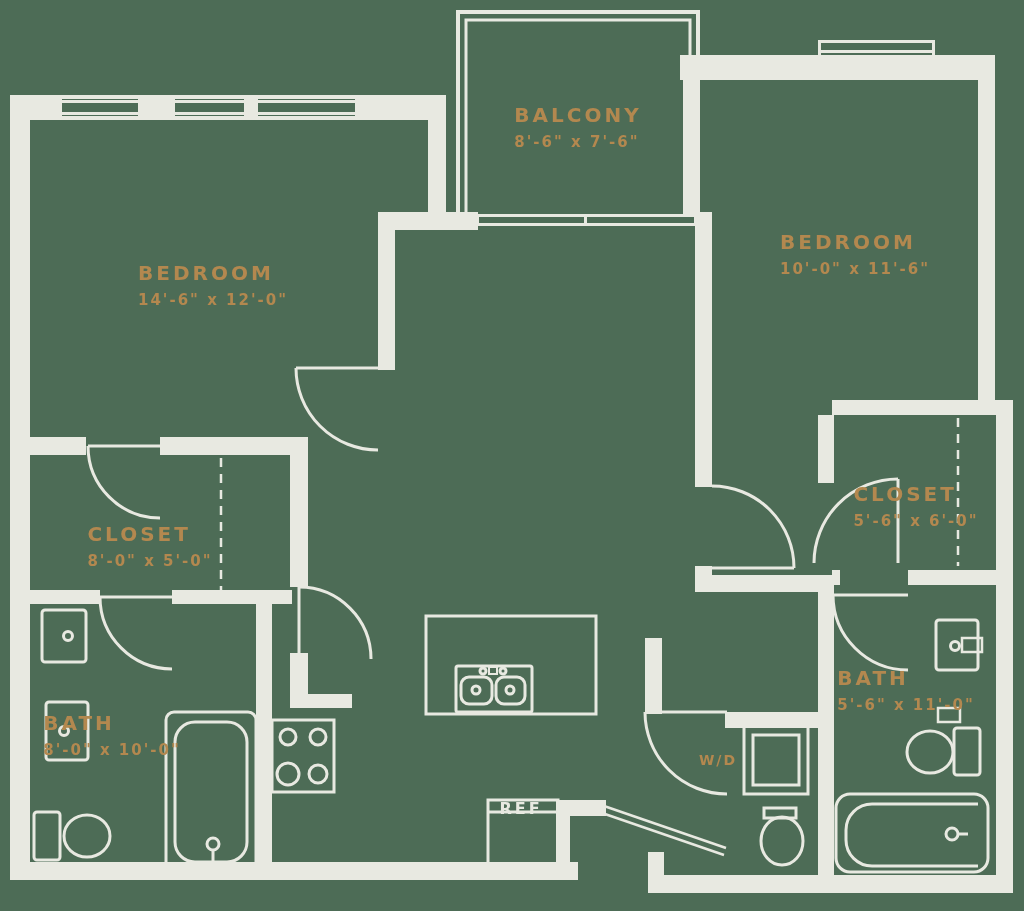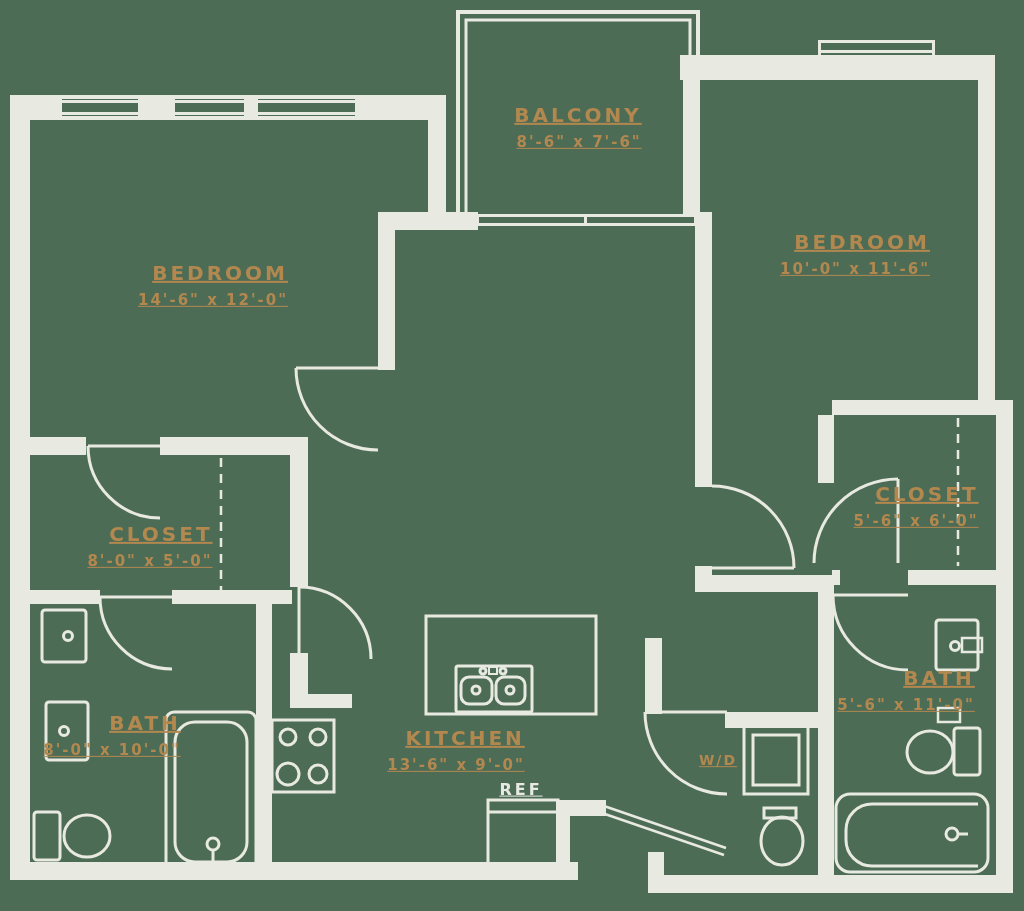--- a/index.html
+++ b/index.html
@@ -4,26 +4,26 @@
 <style>
   :root{
     --background:#4d6c56;
     --walls:#e8e9e1;
     --label:#b3884f;
   }
   html,body{margin:0;padding:0;}
   body{background:var(--background);font-family:"DejaVu Sans","Liberation Sans",sans-serif;}
   .plan{position:relative;width:1024px;height:911px;background:var(--background);overflow:hidden;}
   .plan svg{position:absolute;left:0;top:0;}
-  .lbl{position:absolute;transform:translate(-50%,-50%);text-align:right;color:var(--label);
-       white-space:nowrap;line-height:1.55;pointer-events:none;text-decoration:underline;}
+  .lbl{position:absolute;transform:translate(-50%,-50%);text-align:left;color:var(--label);
+       white-space:nowrap;line-height:1.55;pointer-events:none;}
   .room-name{font-size:20px;font-weight:bold;letter-spacing:3px;}
   .room-dims{font-size:15px;font-weight:bold;letter-spacing:2px;}
   .appl{font-size:14px;font-weight:bold;letter-spacing:2px;}
-  .lbl-light{color:var(--walls);}
+  .lbl-light{color:var(--walls);margin-top:19px;}
   .lbl-light .appl{font-size:16px;letter-spacing:3px;}
 </style>
 </head>
 <body>
 
 <div class="plan">
 
 <svg viewBox="0 0 1024 911" width="1024" height="911">
 
   <g fill="var(--walls)">
@@ -257,24 +257,20 @@
   <div class="lbl" style="left:112px;top:735px">
     <div class="room-name">BATH</div>
     <div class="room-dims">8'-0" x 10'-0"</div>
   </div>
 
   <div class="lbl" style="left:906px;top:690px">
     <div class="room-name">BATH</div>
     <div class="room-dims">5'-6" x 11'-0"</div>
   </div>
 
-  <div class="lbl" style="left:456px;top:750px">
-    <div class="room-name">KITCHEN</div>
-    <div class="room-dims">13'-6" x 9'-0"</div>
-  </div>
 
   <div class="lbl" style="left:718px;top:761px">
     <div class="appl">W/D</div>
   </div>
 
   <div class="lbl lbl-light" style="left:521px;top:790px">
     <div class="appl">REF</div>
   </div>
 
 </div>

